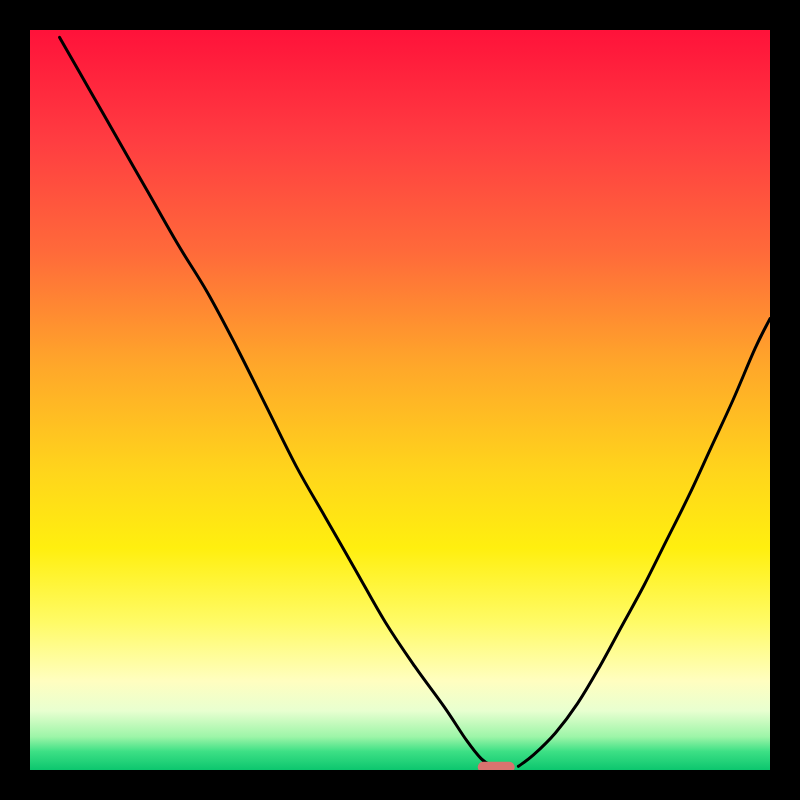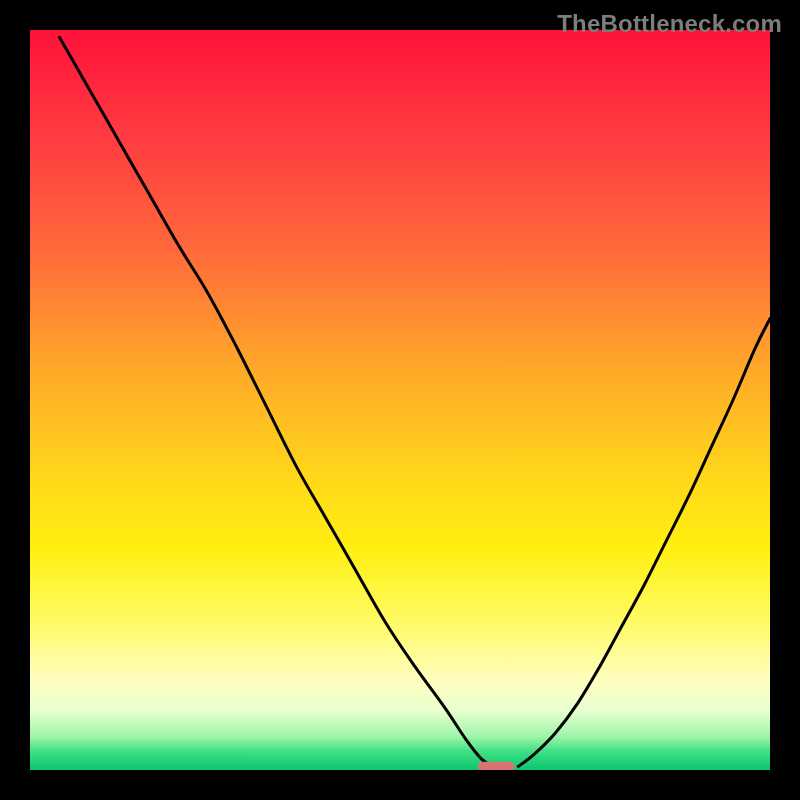--- a/index.html
+++ b/index.html
@@ -35,21 +35,20 @@
     height: 740px;
   }
   svg {
     display: block;
   }
 </style>
 </head>
 <body>
 
 <div class="frame">
-  <div class="watermark">TheBottleneck.com</div>
   <div class="plot">
     <svg id="chart-svg" width="740" height="740" viewBox="0 0 740 740">
       <defs>
         <linearGradient id="bg-grad" x1="0" y1="0" x2="0" y2="1">
             <stop offset="0.00%" stop-color="#ff123a"></stop>
             <stop offset="15.00%" stop-color="#ff3d41"></stop>
             <stop offset="30.00%" stop-color="#ff6a3a"></stop>
             <stop offset="45.00%" stop-color="#ffa62a"></stop>
             <stop offset="60.00%" stop-color="#ffd61b"></stop>
             <stop offset="70.00%" stop-color="#ffef0f"></stop>

